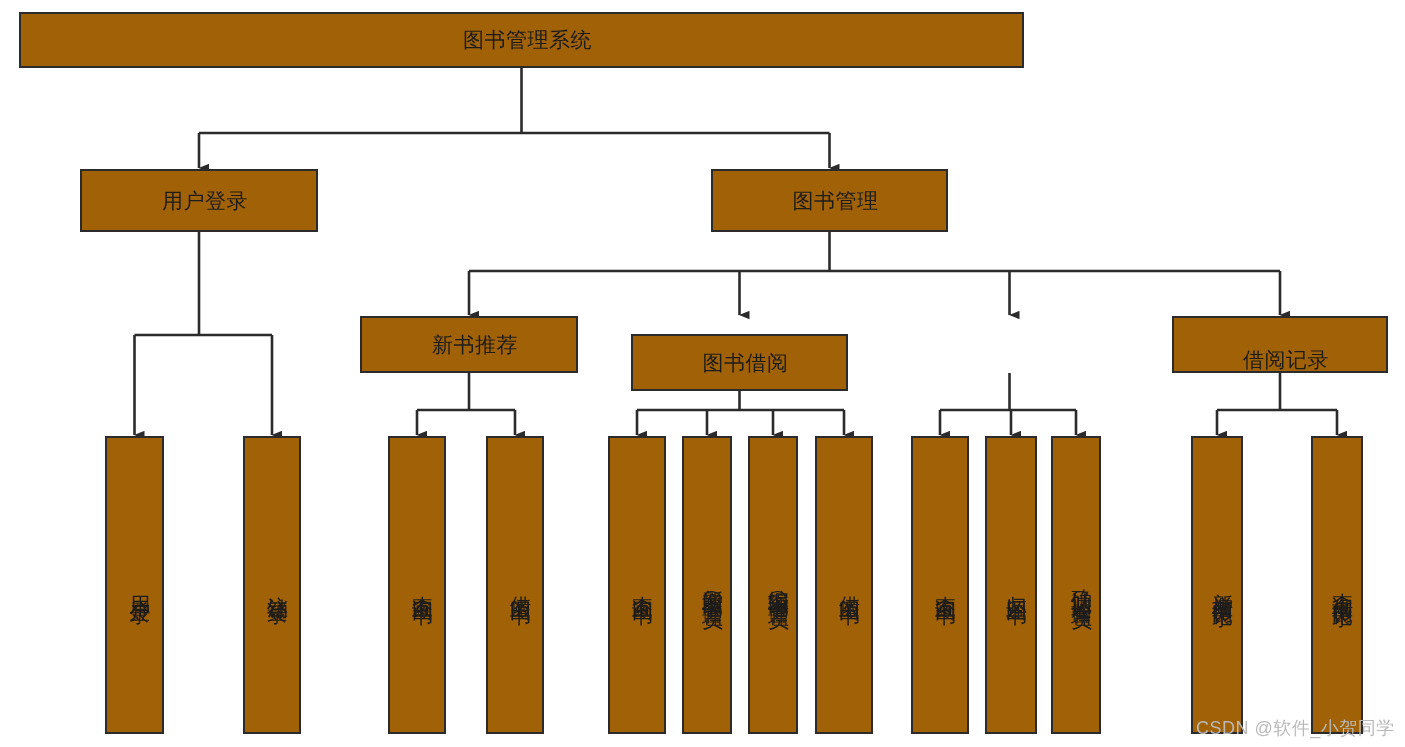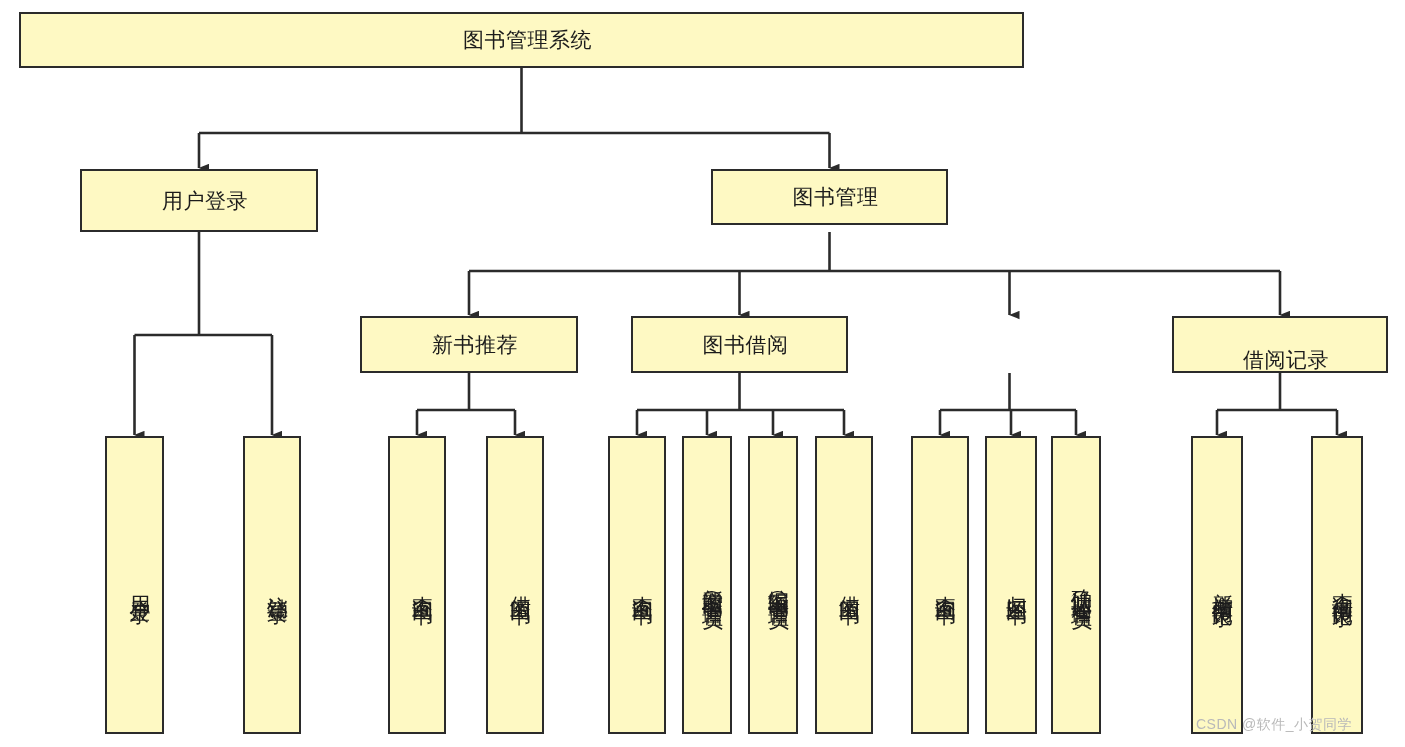--- a/index.html
+++ b/index.html
@@ -24,21 +24,21 @@
     position: absolute;
     left: 0;
     top: 0;
     width: 1405px;
     height: 747px;
     display: block;
   }
   .node-box {
     position: absolute;
     box-sizing: border-box;
-    background: #fef9c3;
+    background: #a16207;
     border: 2px solid #2b2b2b;
     display: flex;
     align-items: center;
     justify-content: center;
     padding-left: 12px;
   }
   .node-label-h {
     font-size: 21px;
     color: #1c1c1c;
     line-height: 1.1;
@@ -53,21 +53,21 @@
     letter-spacing: 3px;
     line-height: 1;
     white-space: nowrap;
   }
   .box-vert {
     align-items: center;
     justify-content: center;
   }
   .watermark {
     position: absolute;
-    font-size: 14px;
+    font-size: 18px;
     color: #b9b9b9;
     white-space: nowrap;
     letter-spacing: 0.5px;
     pointer-events: none;
   }
 </style>
 </head>
 <body>
 
 <div id="diagram-root">
@@ -115,28 +115,28 @@
       </g>
   </svg>
 
   <div class="node-box" style="left: 19px; top: 12px; width: 1005px; height: 56px;">
     <span class="node-label-h">图书管理系统</span>
   </div>
 
   <div class="node-box" style="left: 80px; top: 169px; width: 238px; height: 63px;">
     <span class="node-label-h">用户登录</span>
   </div>
-  <div class="node-box" style="left: 711px; top: 169px; width: 237px; height: 56px;">
+  <div class="node-box" style="left: 711px; top: 169px; width: 237px; height: 63px;">
     <span class="node-label-h">图书管理</span>
   </div>
 
   <div class="node-box" style="left: 360px; top: 316px; width: 218px; height: 57px; align-items: center;">
     <span class="node-label-h">新书推荐</span>
   </div>
-  <div class="node-box" style="left: 631px; top: 316px; width: 217px; height: 57px;">
+  <div class="node-box" style="left: 631px; top: 334px; width: 217px; height: 57px;">
     <span class="node-label-h">图书借阅</span>
   </div>
   <div class="node-box" style="left: 1172px; top: 316px; width: 216px; height: 57px; align-items: flex-end;">
     <span class="node-label-h">借阅记录</span>
   </div>
 
   <div class="node-box box-vert" style="left: 105px; top: 436px; width: 59px; height: 298px;">
     <span class="node-label-v">用户登录</span>
   </div>
   <div class="node-box box-vert" style="left: 243px; top: 436px; width: 58px; height: 298px;">

